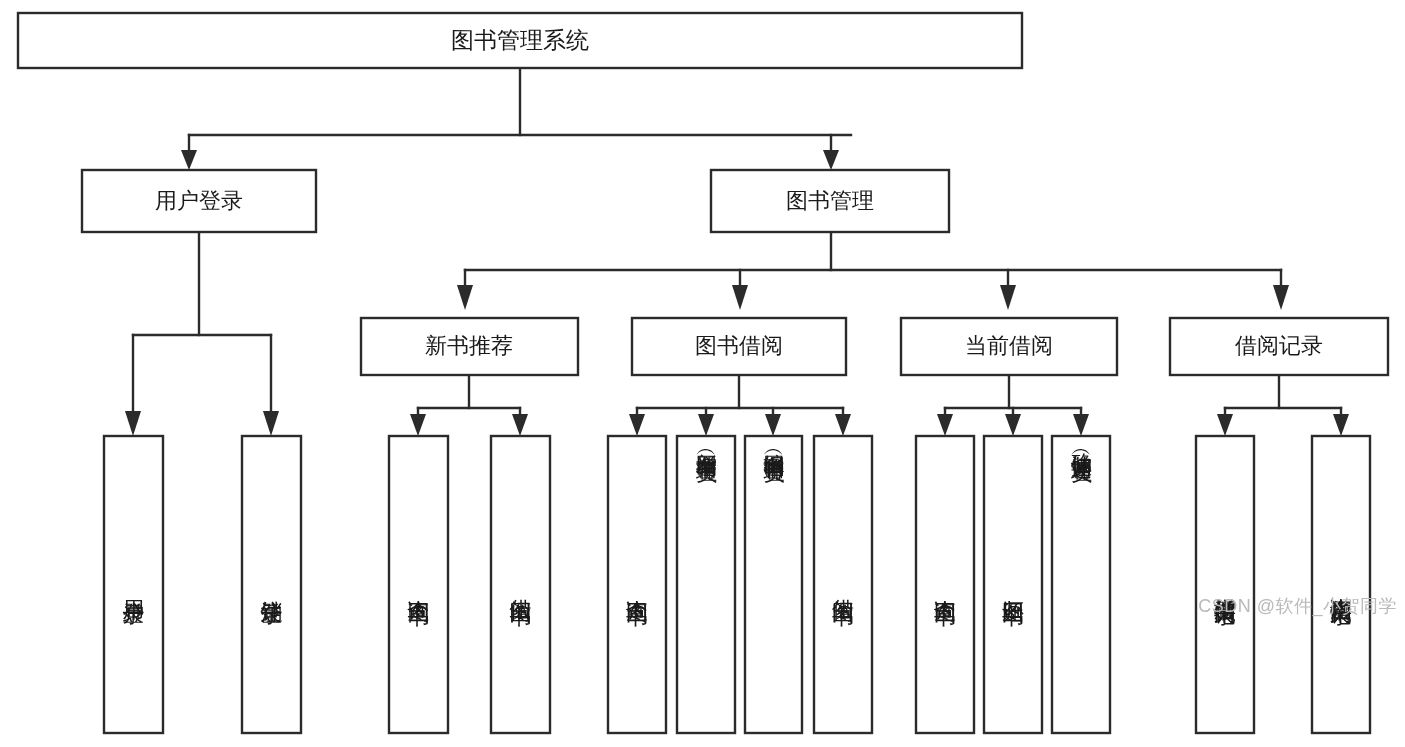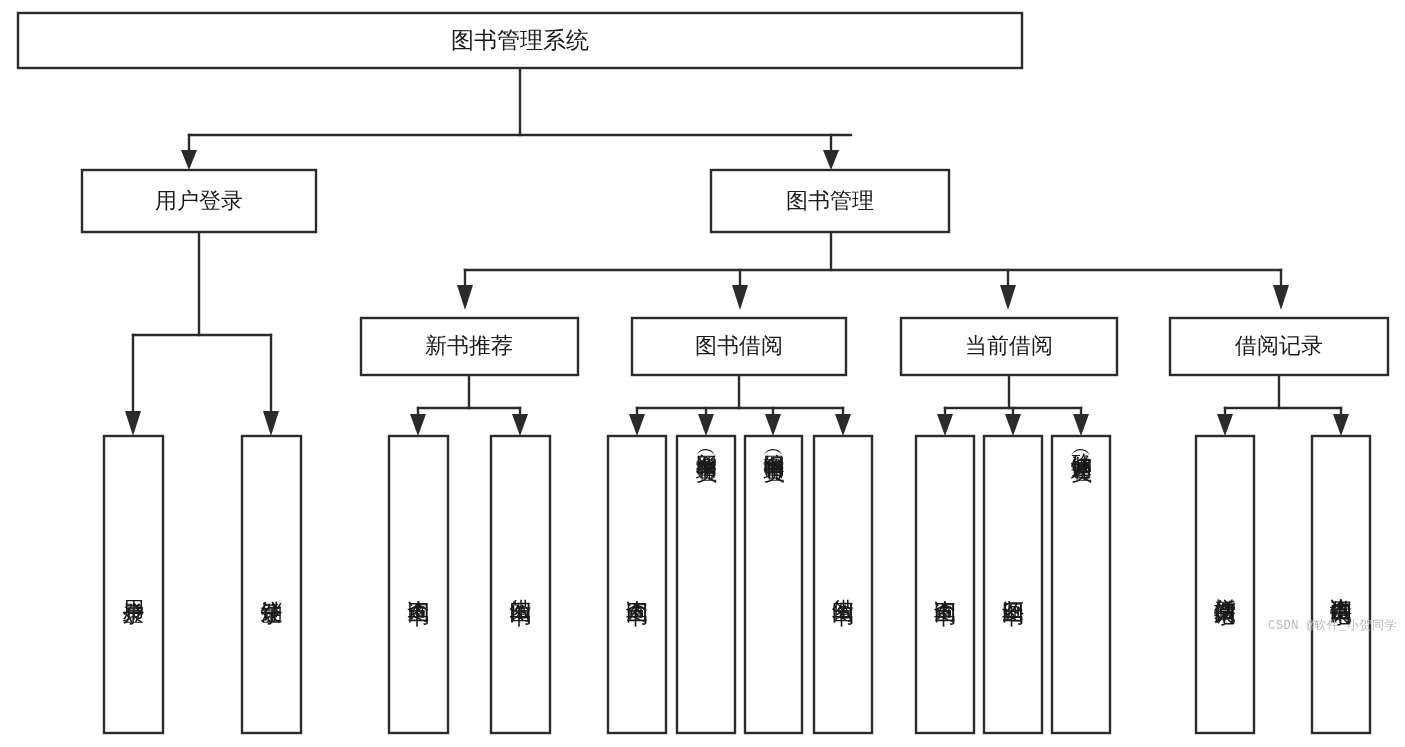--- a/index.html
+++ b/index.html
@@ -70,23 +70,23 @@
     font-size: 22px;
     line-height: 1.18;
     letter-spacing: 1.5px;
     color: #1a1a1a;
     white-space: nowrap;
     text-align: center;
   }
   .watermark {
     position: absolute;
     right: 8px;
-    bottom: 4px;
-    font-family: Liberation Mono, monospace;
-    font-size: 12px;
+    bottom: 20px;
+    font-family: Liberation Sans, sans-serif;
+    font-size: 18px;
     color: #b9b9b9;
     letter-spacing: 0.5px;
     white-space: nowrap;
   }
 </style>
 </head>
 <body>
 
 <div id="diagram-root">
 

